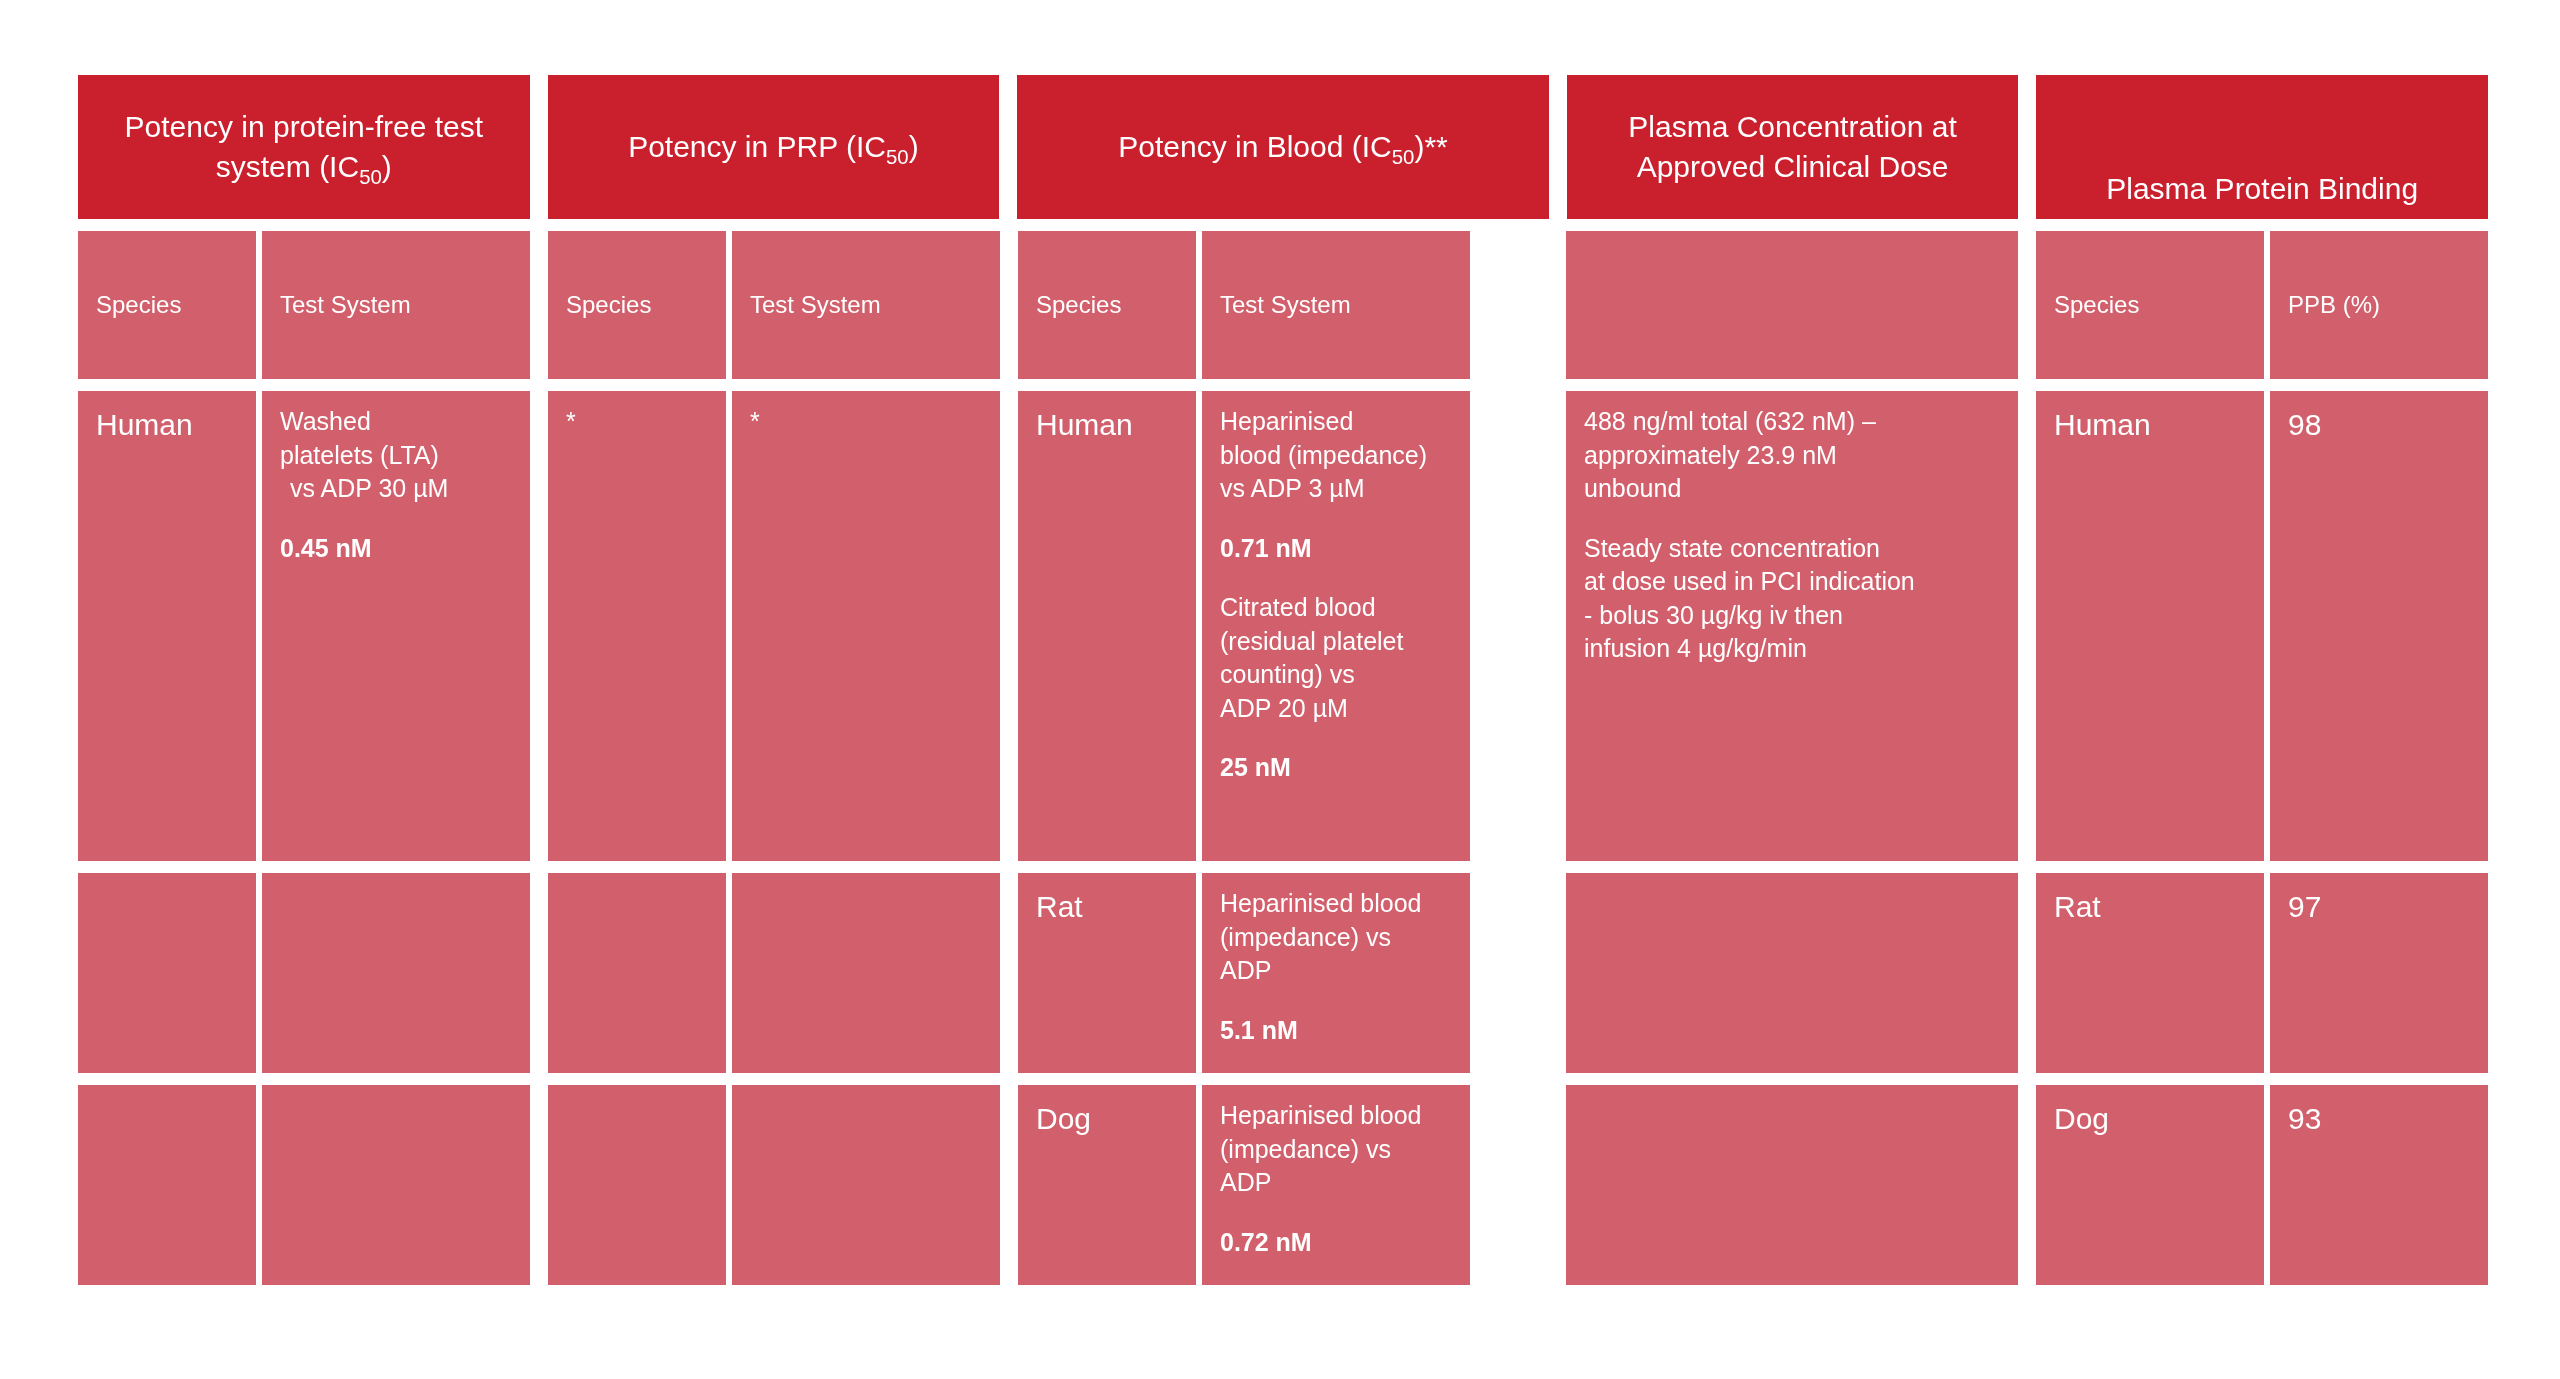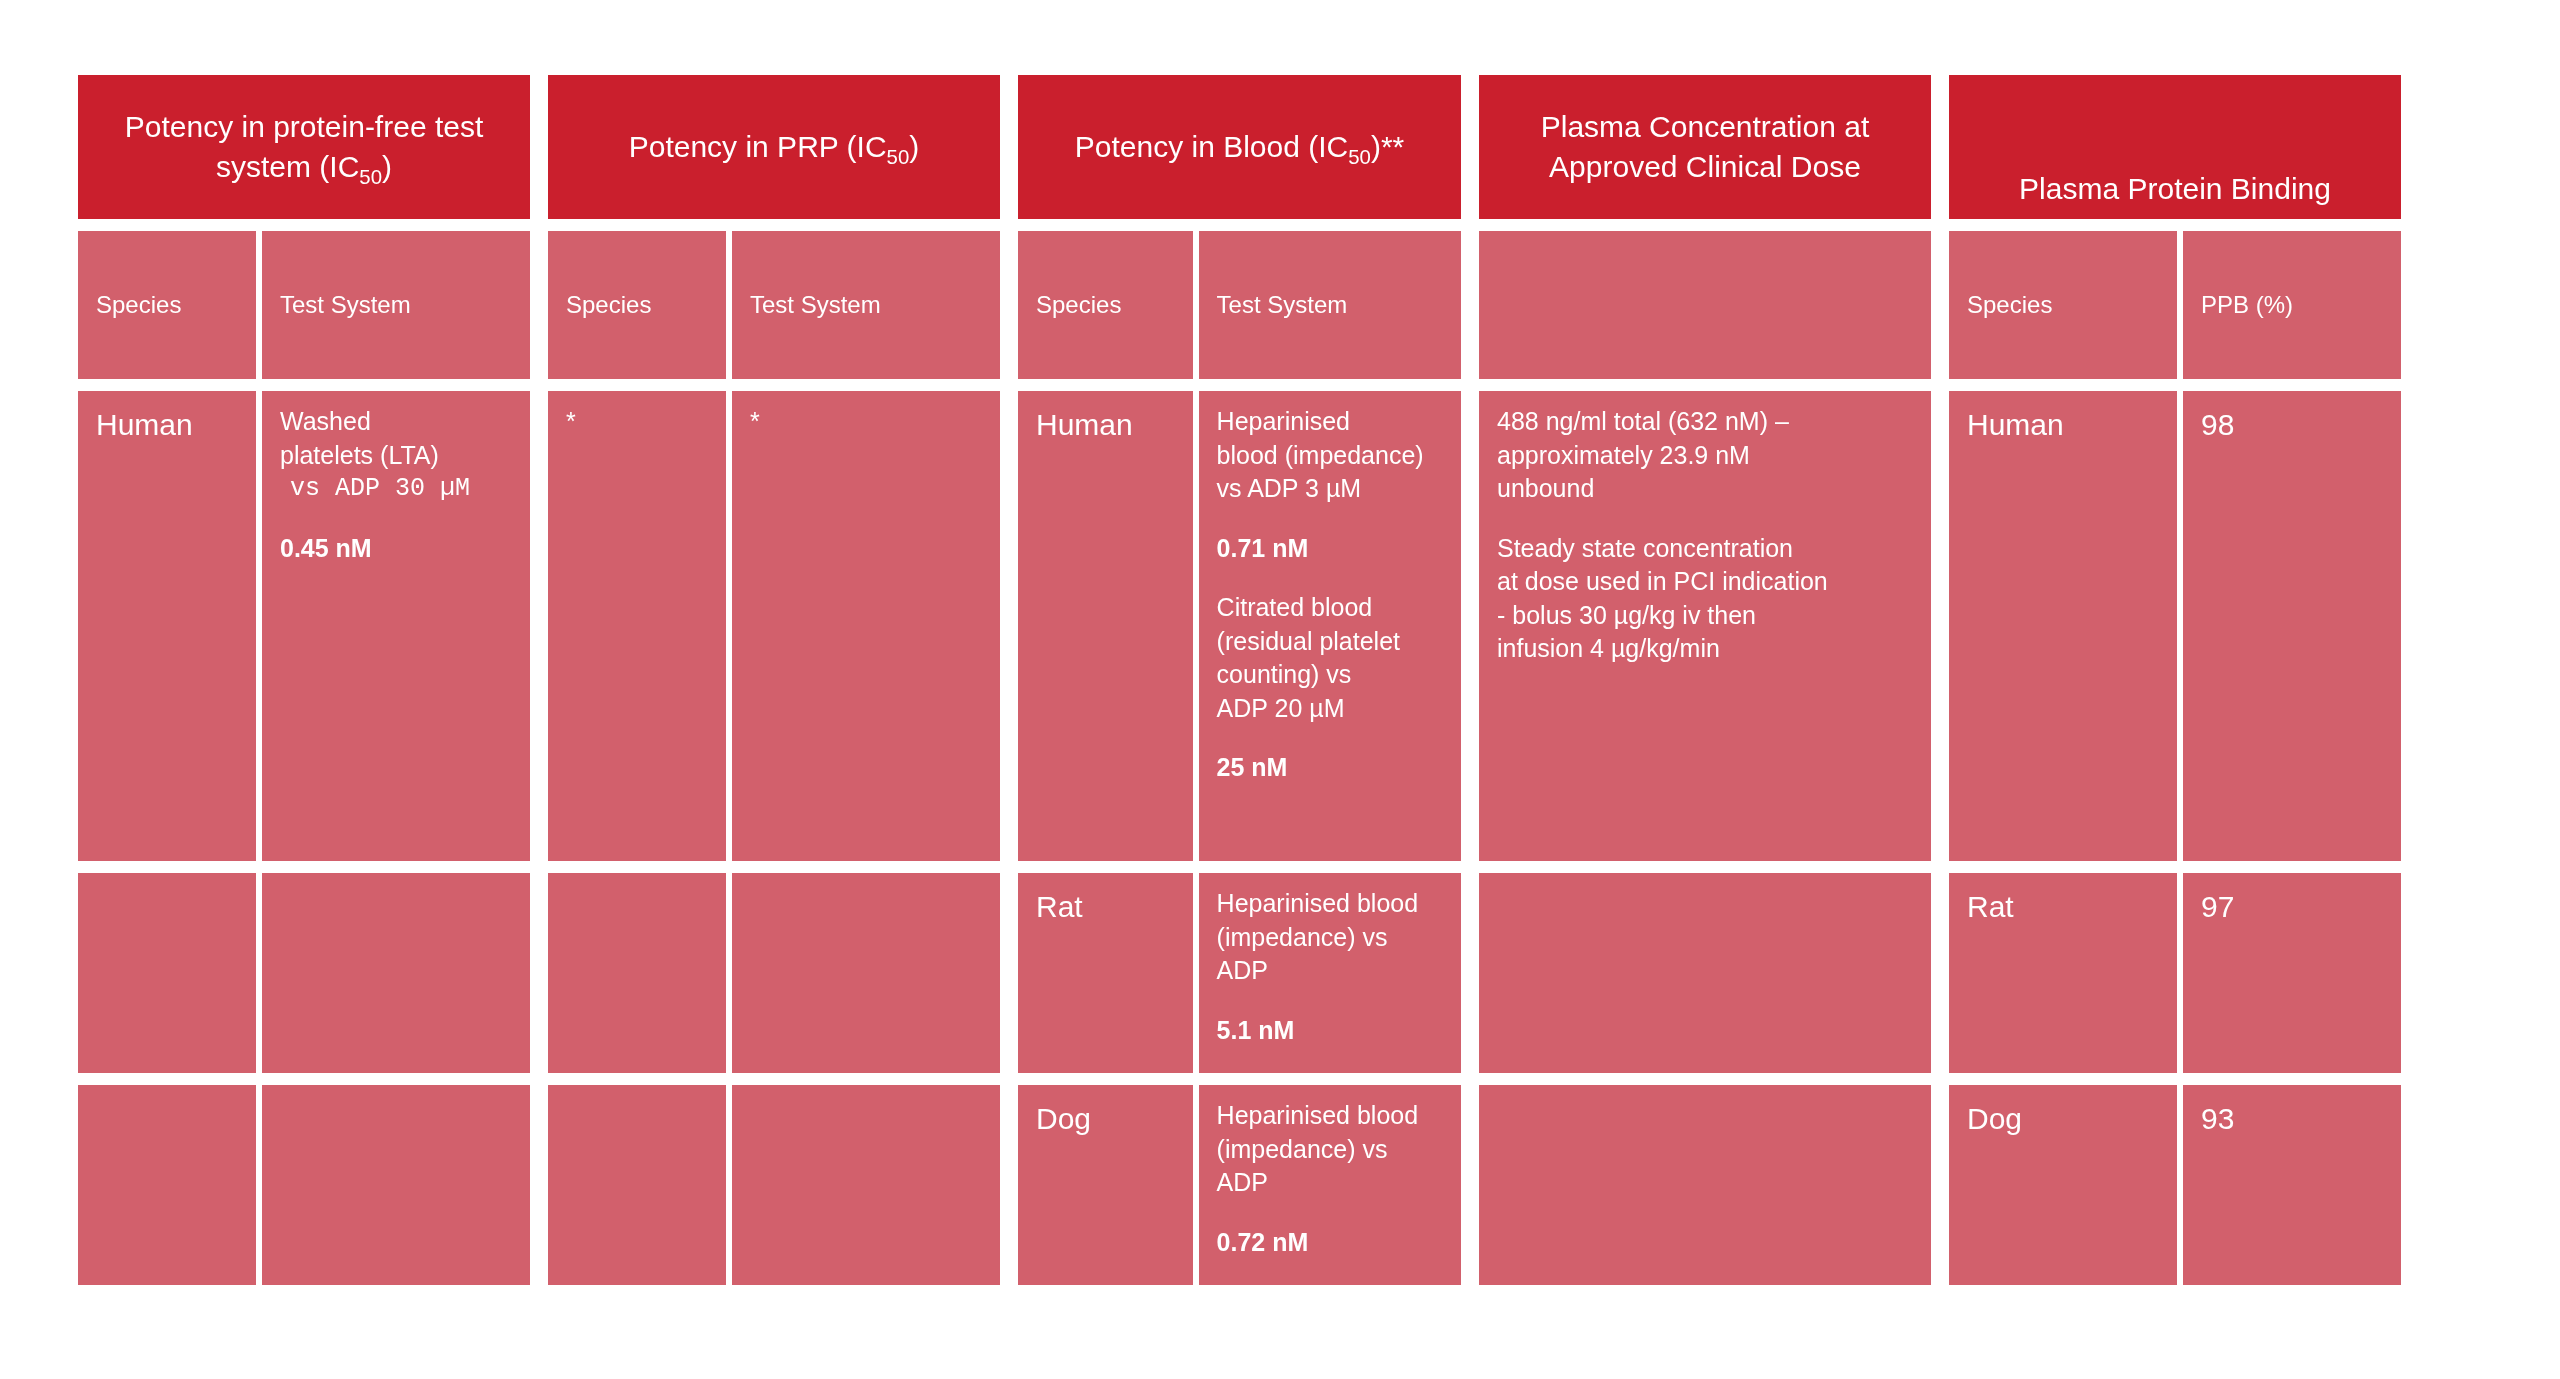--- a/index.html
+++ b/index.html
@@ -87,27 +87,26 @@
     margin-top: 0;
   }
   .cell .gap {
     height: 26px;
   }
   .cell .bold {
     font-weight: bold;
   }
   .cell .indent {
     padding-left: 10px;
-    font-family: Liberation Mono, monospace;
   }
 
   
   .w-g1 { width: 452px; }
   .w-g2 { width: 452px; }
-  .w-g3 { width: 443px; }
+  .w-g3 { width: 532px; }
   .w-g4 { width: 452px; }
   .w-g5 { width: 452px; align-items: flex-end; }
 
   .c-1a { width: 178px; }
   .c-1b { width: 268px; }
   .c-2a { width: 178px; }
   .c-2b { width: 268px; }
   .c-3a { width: 178px; }
   .c-3b { width: 268px; }
   .c-4  { width: 452px; }

